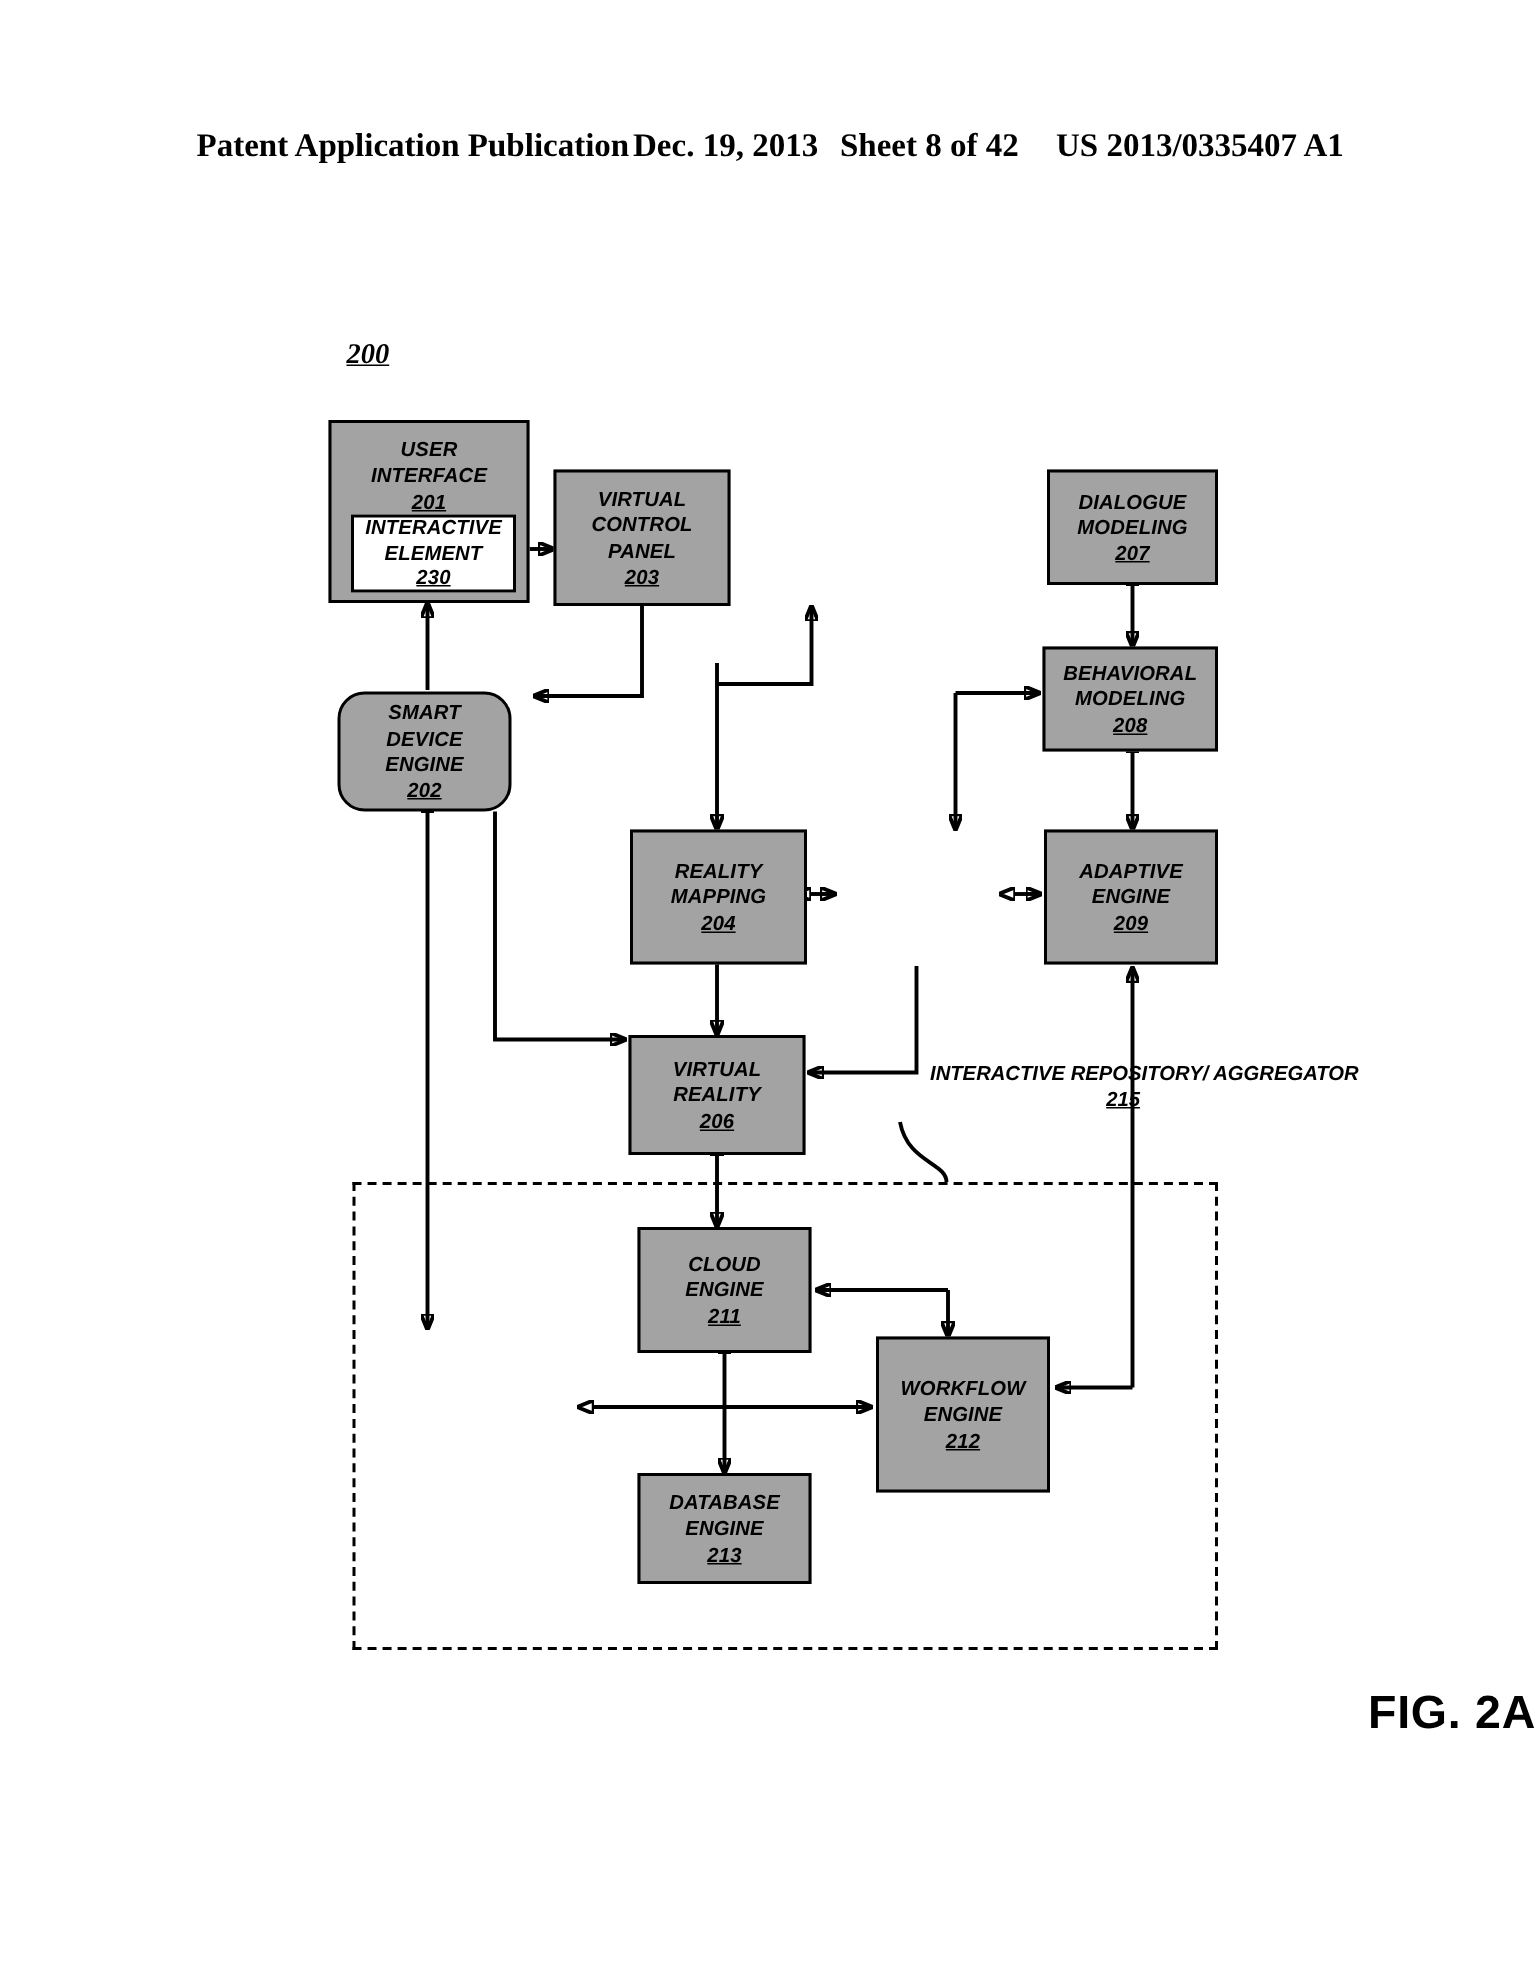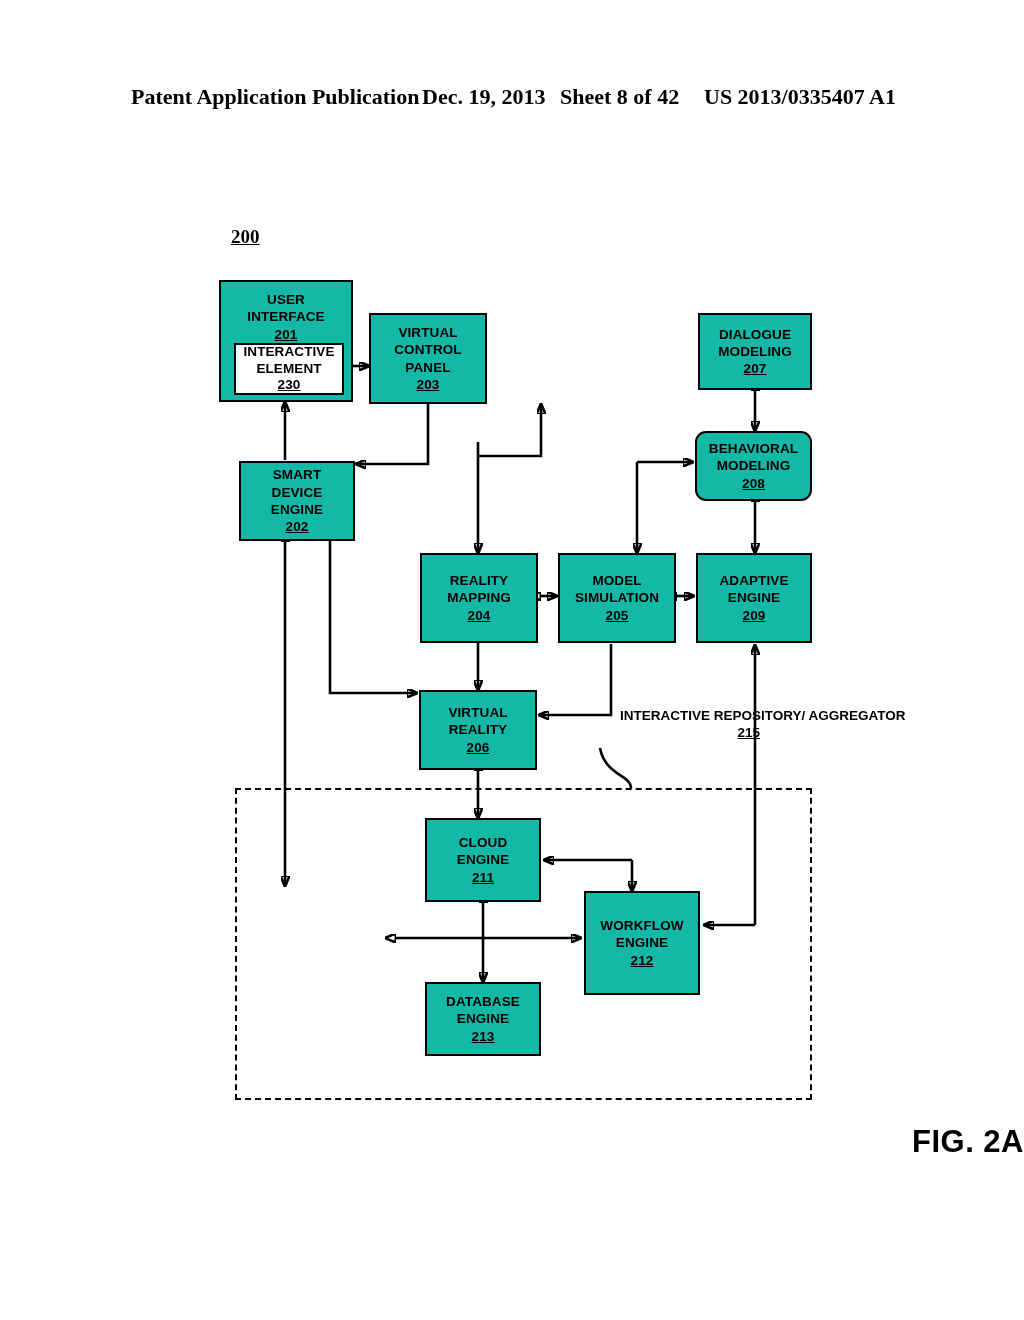--- a/index.html
+++ b/index.html
@@ -58,27 +58,28 @@
     letter-spacing: 0.5px;
   }
 
   
   #diagram {
     position: absolute;
     left: 0;
     top: 0;
     width: 888px;
     height: 1320px;
+    font-style: italic;
   }
 
   
   .box {
     position: absolute;
     border: 2.5px solid #000;
-    background: #14b8a6;
+    background: #a3a3a3;
     box-sizing: border-box;
     display: flex;
     flex-direction: column;
     align-items: center;
     justify-content: center;
     text-align: center;
     font-family: "Liberation Sans", sans-serif;
     font-weight: bold;
     font-size: 13.5px;
     line-height: 1.28;
@@ -230,44 +231,39 @@
     <span class="ref">203</span>
   </div>
 
 
   <div class="box" style="left:698px; top:313px; width:114px; height:77px;">
     <span class="ln">DIALOGUE</span>
     <span class="ln">MODELING</span>
     <span class="ref">207</span>
   </div>
 
-  <div class="box" style="left:239px; top:461px; width:116px; height:80px;">
+  <div class="box" style="left:225px; top:461px; width:116px; height:80px;border-radius:18px;">
     <span class="ln">SMART</span>
     <span class="ln">DEVICE</span>
     <span class="ln">ENGINE</span>
     <span class="ref">202</span>
   </div>
 
-  <div class="box" style="left:695px; top:431px; width:117px; height:70px;border-radius:11px;">
+  <div class="box" style="left:695px; top:431px; width:117px; height:70px;">
     <span class="ln">BEHAVIORAL</span>
     <span class="ln">MODELING</span>
     <span class="ref">208</span>
   </div>
 
   <div class="box" style="left:420px; top:553px; width:118px; height:90px;">
     <span class="ln">REALITY</span>
     <span class="ln">MAPPING</span>
     <span class="ref">204</span>
   </div>
 
-  <div class="box" style="left:558px; top:553px; width:118px; height:90px;">
-    <span class="ln">MODEL</span>
-    <span class="ln">SIMULATION</span>
-    <span class="ref">205</span>
-  </div>
 
   <div class="box" style="left:696px; top:553px; width:116px; height:90px;">
     <span class="ln">ADAPTIVE</span>
     <span class="ln">ENGINE</span>
     <span class="ref">209</span>
   </div>
 
   <div class="box" style="left:419px; top:690px; width:118px; height:80px;">
     <span class="ln">VIRTUAL</span>
     <span class="ln">REALITY</span>

